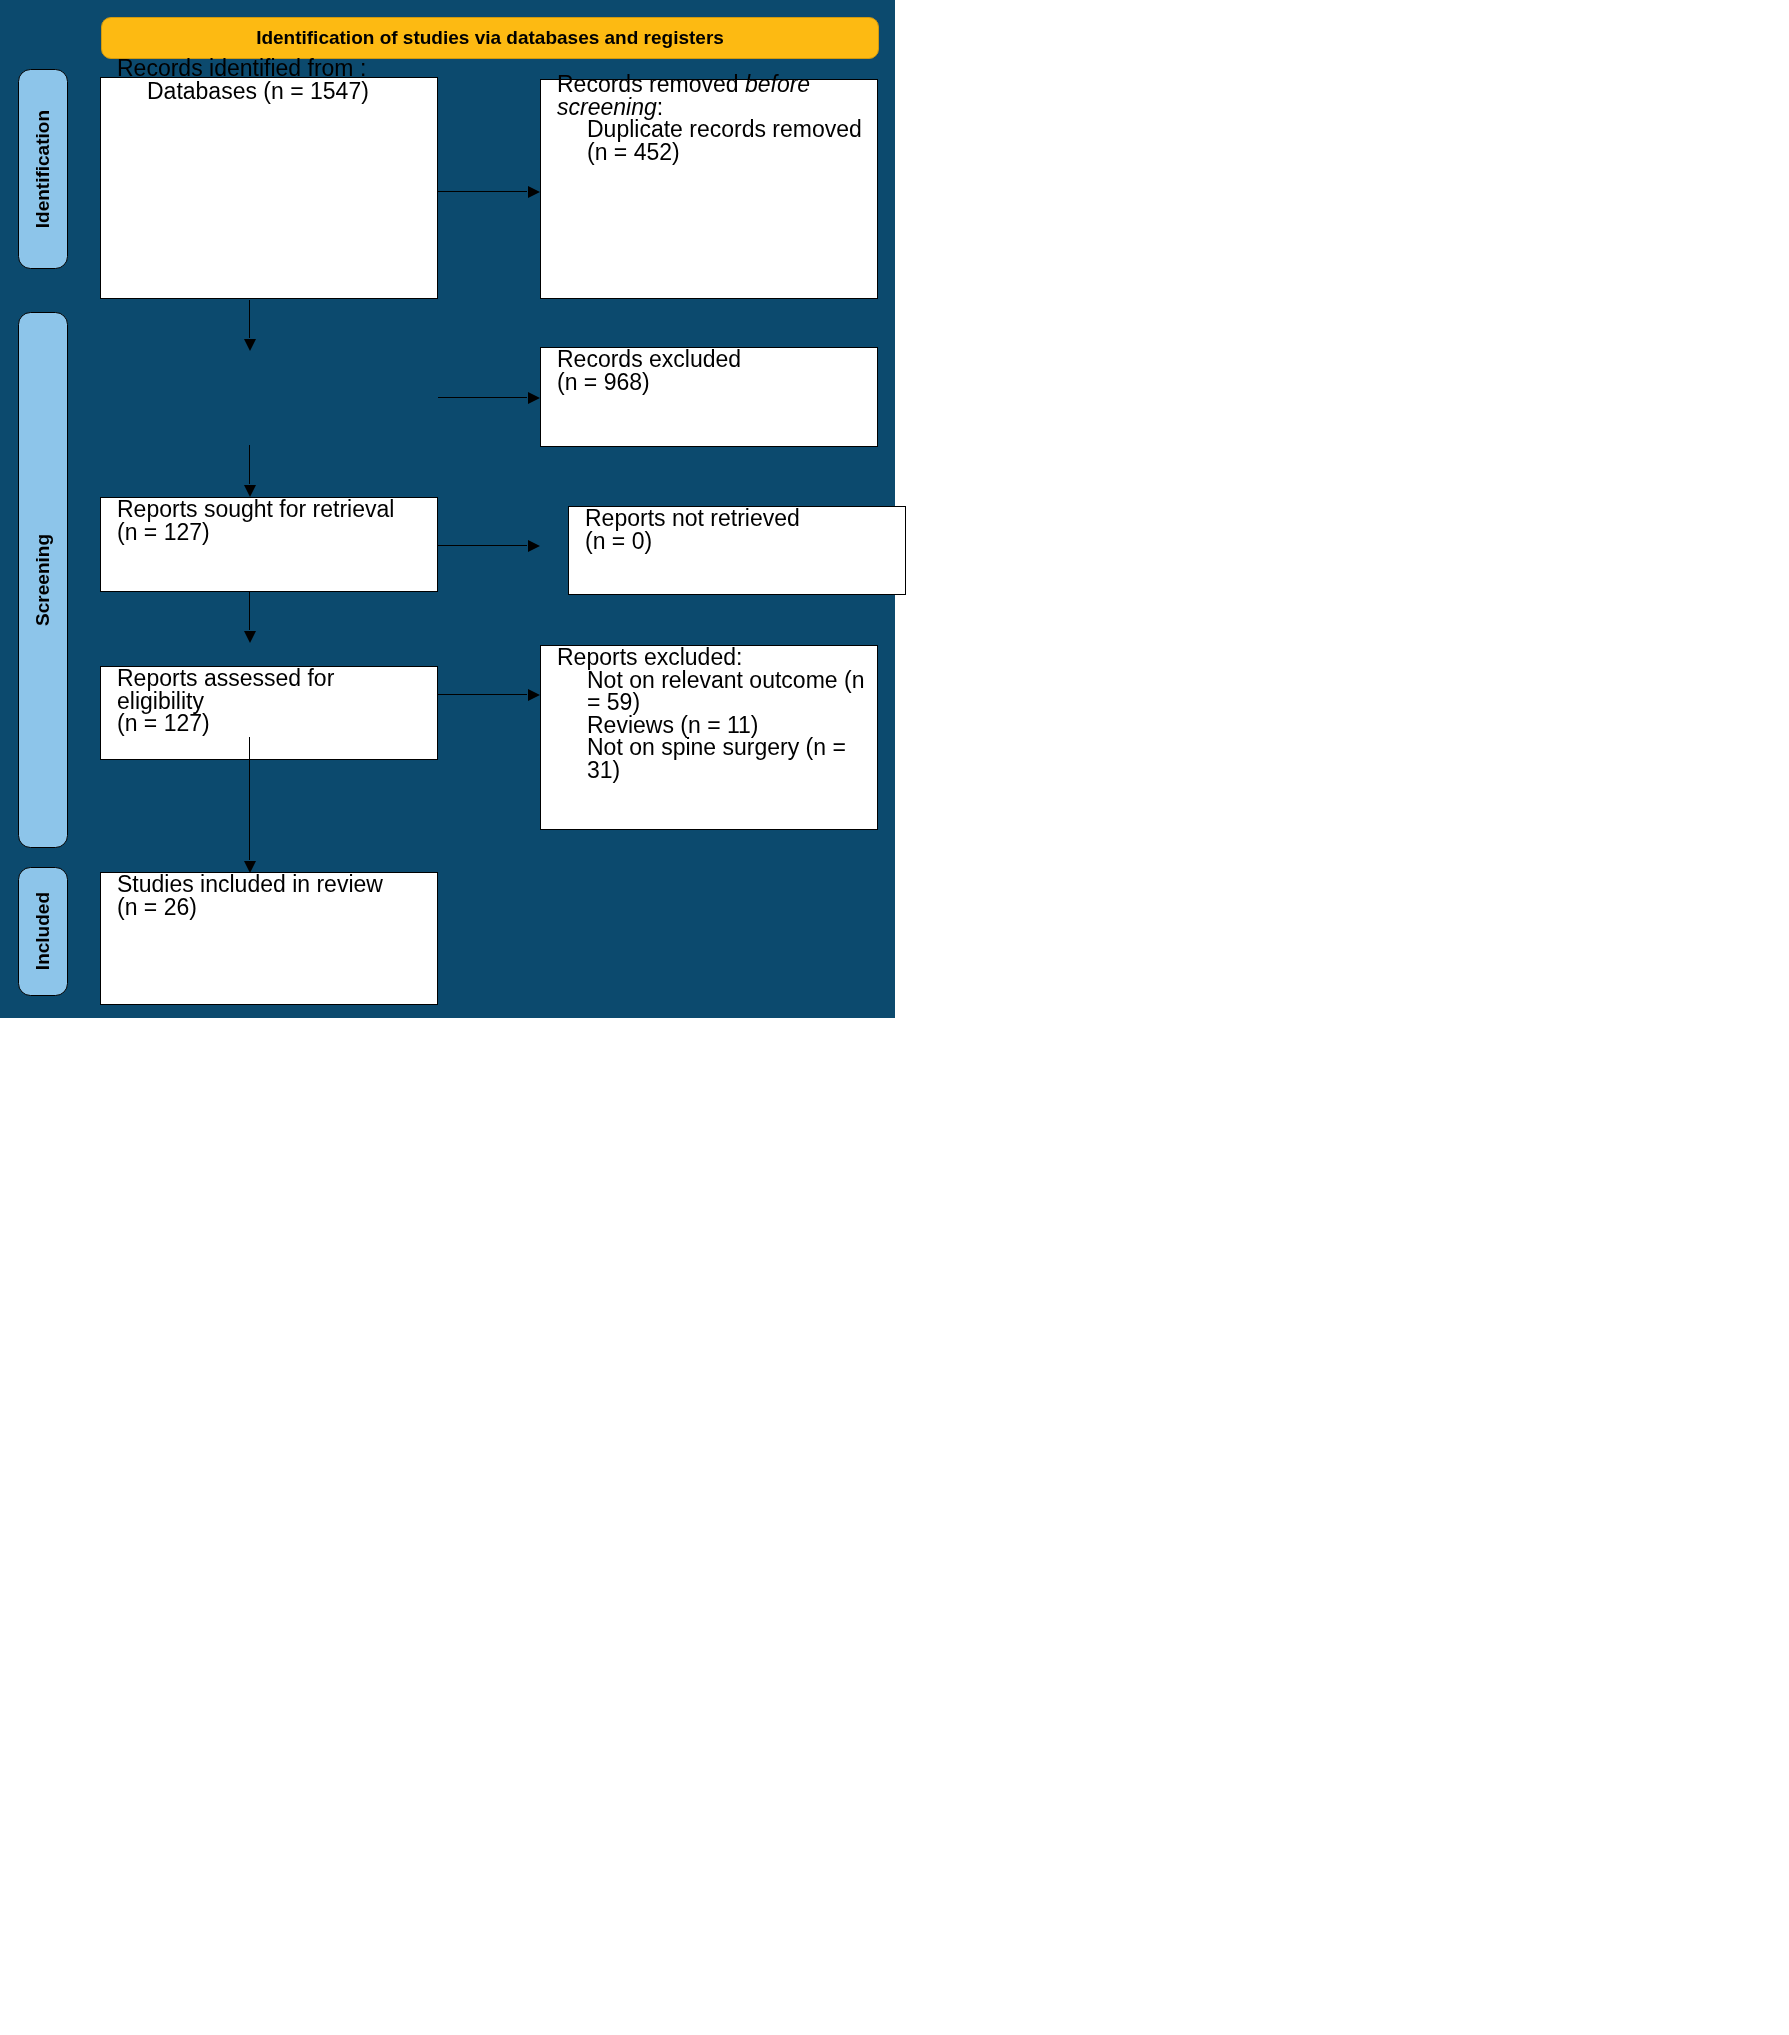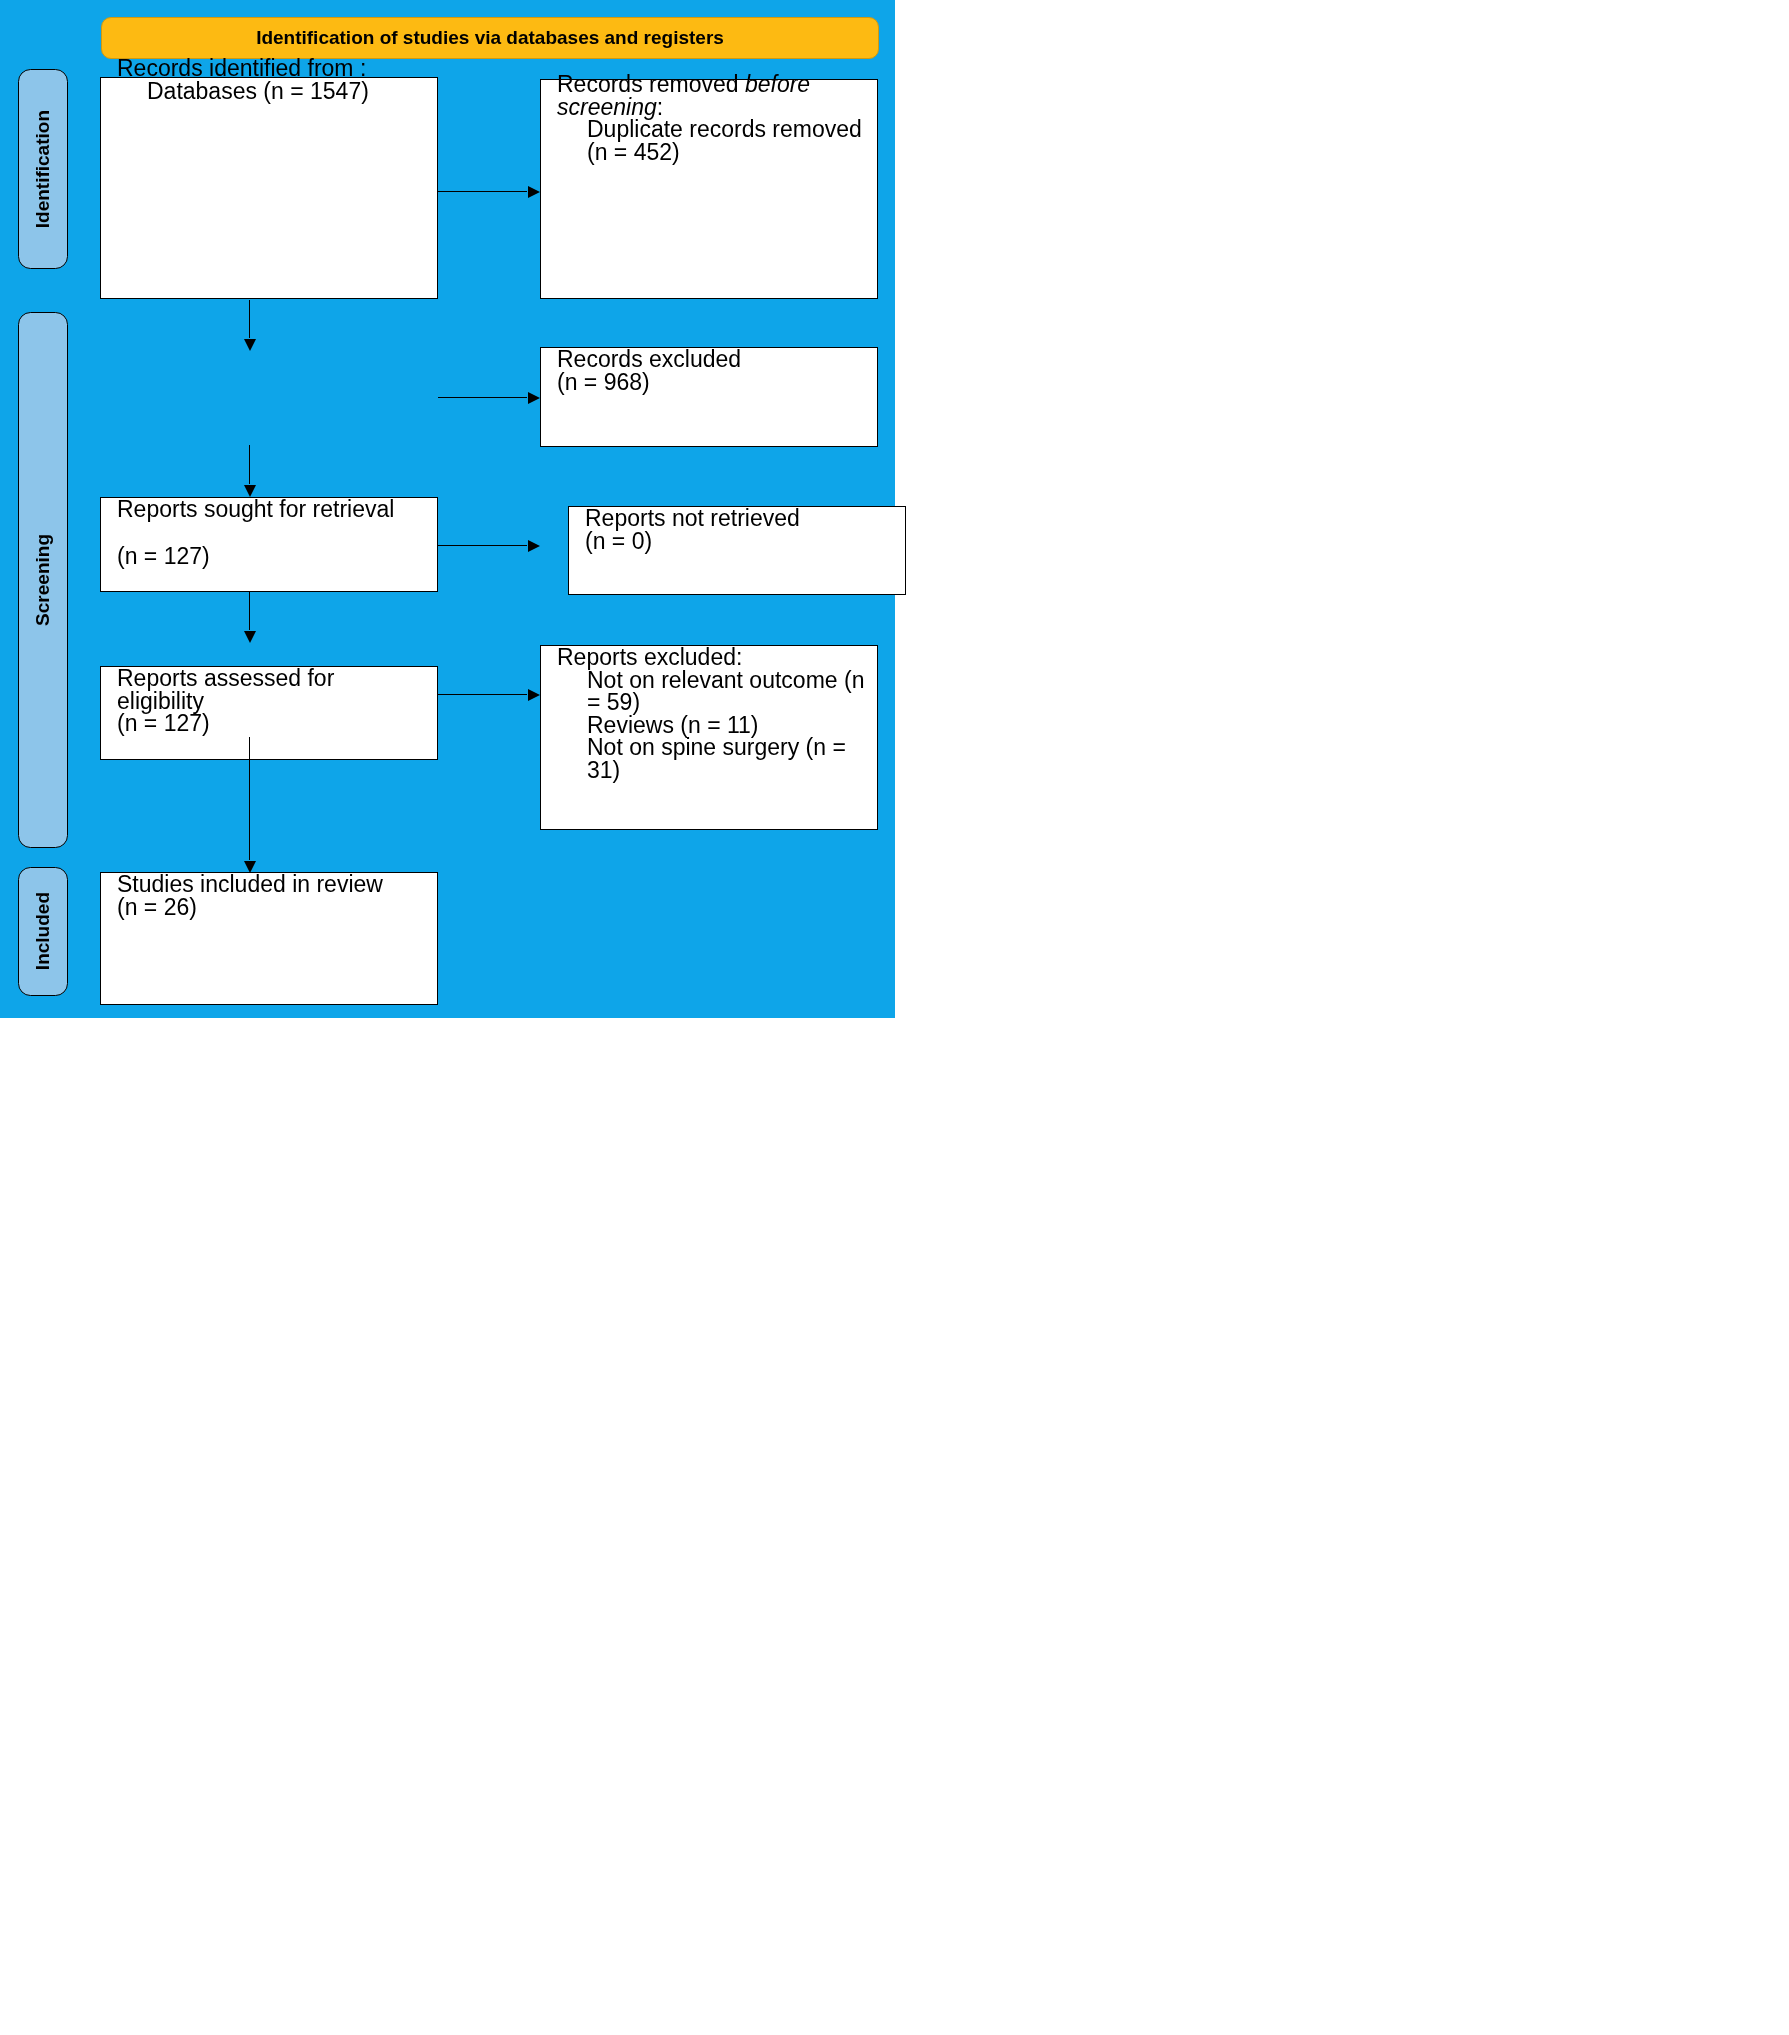--- a/index.html
+++ b/index.html
@@ -5,21 +5,21 @@
 <style>
   html, body {
     margin: 0;
     padding: 0;
     background: #ffffff;
   }
   .canvas {
     position: relative;
     width: 895px;
     height: 1018px;
-    background: #0ea5e9;
+    background: #0c4a6e;
     font-family: "Liberation Sans", sans-serif;
     color: #000000;
   }
 
   
   .banner {
     position: absolute;
     left: 101px; top: 17px;
     width: 778px; height: 42px;
     background: var(--banner-fill, #FDBA12);
@@ -69,21 +69,21 @@
     padding: 0 11.2px 0 16px;
     font-size: 23px;
     line-height: 22.5px;
   }
   .col-left  { left: 100px; width: 338px; }
   .col-right { left: 540px; width: 338px; }
   .box-b1  { top: 77px;  height: 222px; }
   .box-rb1 { top: 79px;  height: 220px; }
   .box-b2  { top: 350px;  height: 95px; }
   .box-rb2 { top: 347px;  height: 100px; }
-  .box-b3  { top: 497px;  height: 95px; gap: 24px; }
+  .box-b3  { top: 497px;  height: 95px; }
   .box-rb3 { top: 506px;  height: 89px; margin-left: 28px; }
   .box-b4  { top: 666px; height: 94px; }
   .box-rb4 { top: 645px; height: 185px; }
   .box-b5  { top: 872px; height: 133px; }
 
   .shift-up-lg { transform: translateY(-21px); }
   .shift-up-sm { transform: translateY(-7.5px); }
 
   .tline { }
   .indent { padding-left: 30px; }

